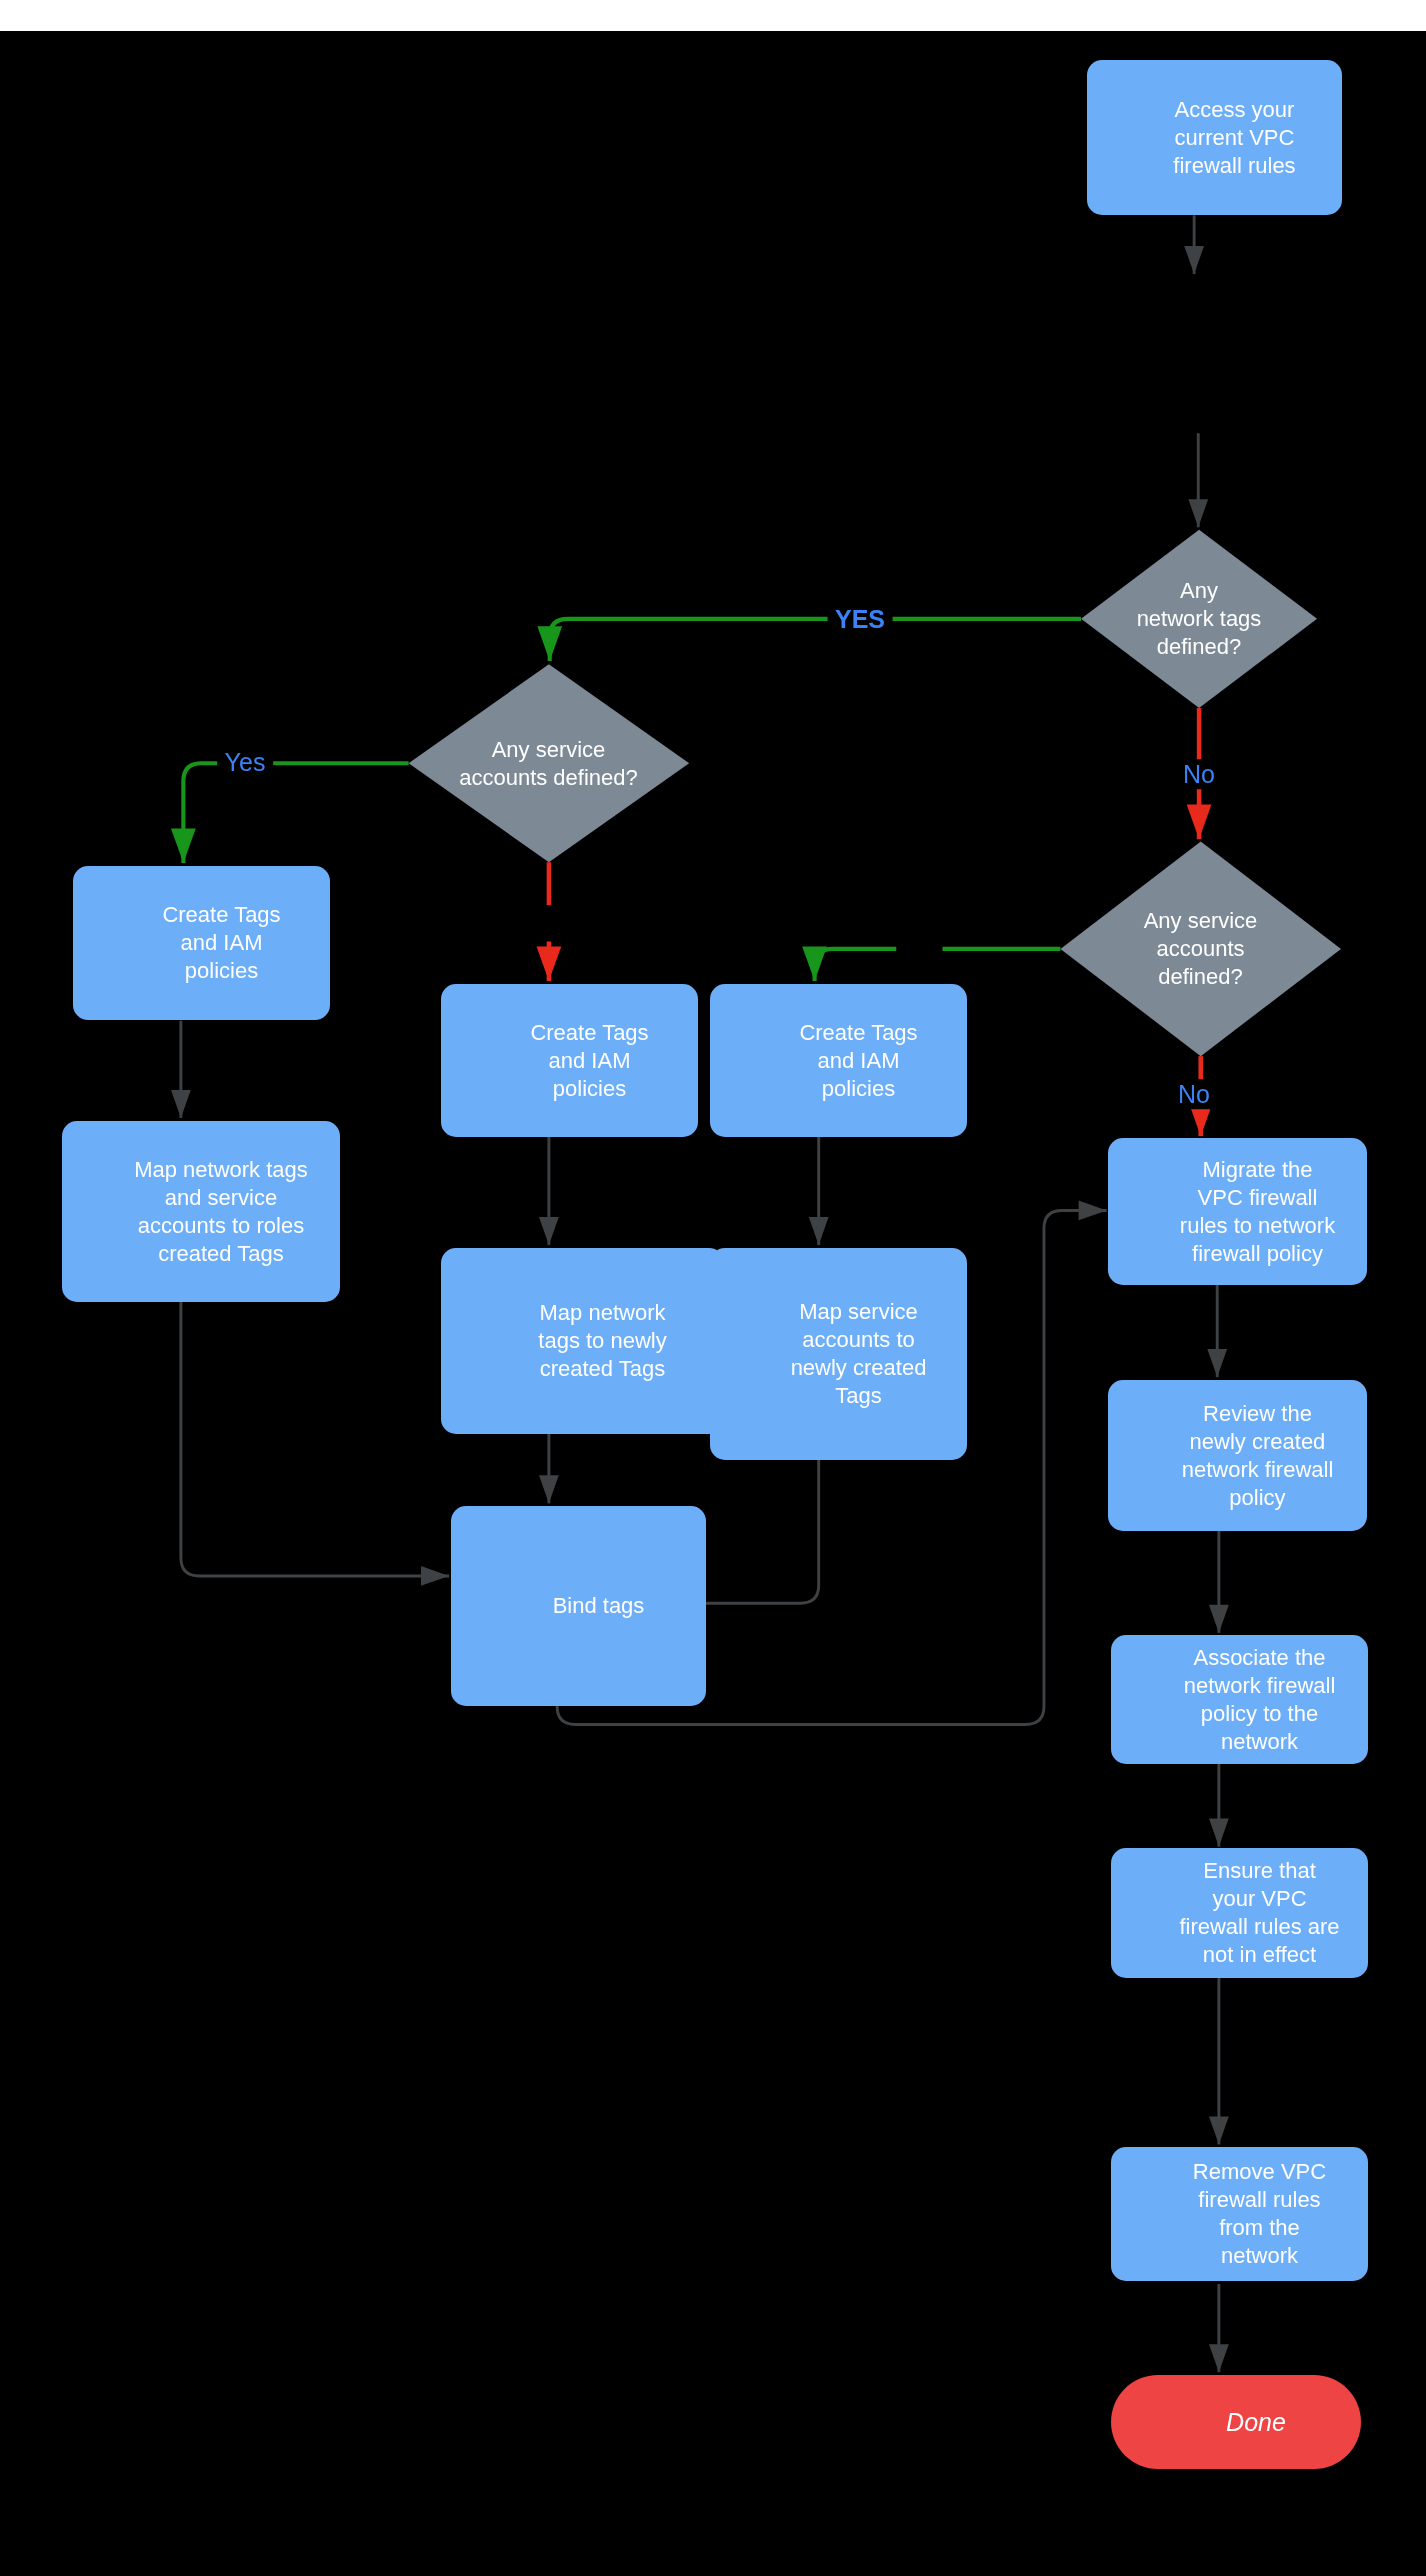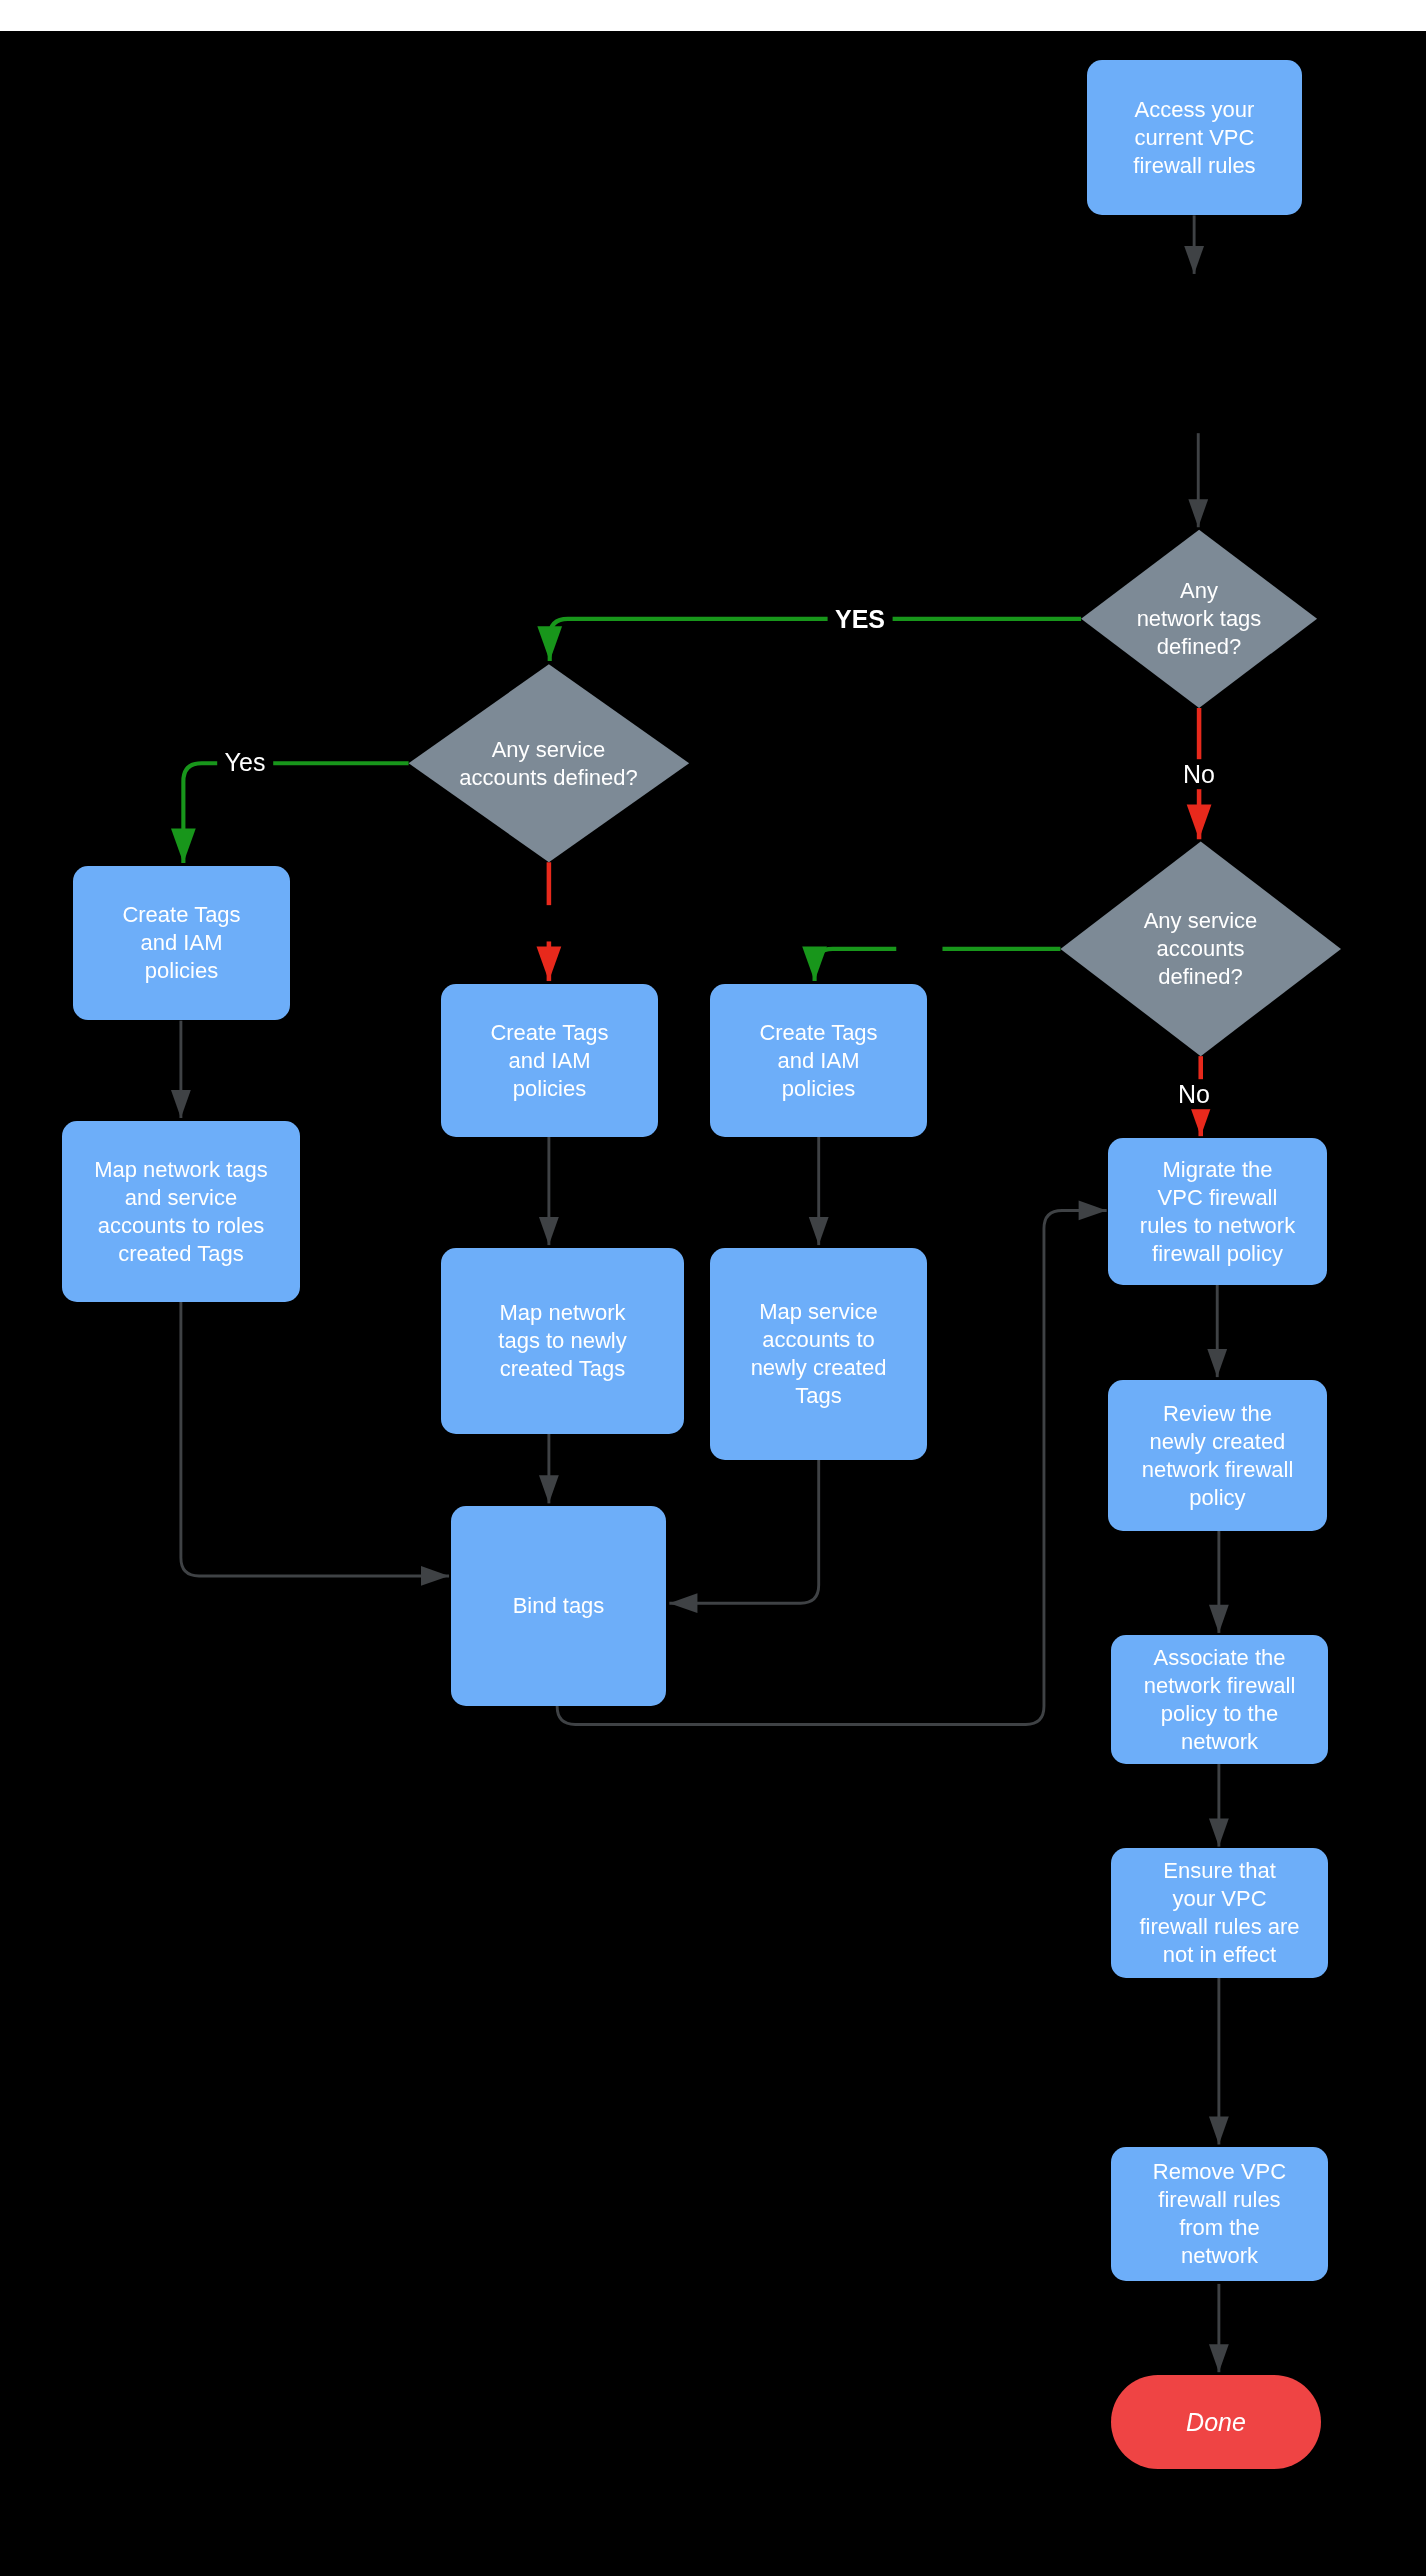--- a/index.html
+++ b/index.html
@@ -1,28 +1,28 @@
 <!DOCTYPE html>
 <html style="font-size:13.2px"><head>
 <meta charset="utf-8">
 <style>
   html,body{margin:0;padding:0;background:#000;}
   .canvas{position:relative;width:1427px;height:2576px;background:#000;overflow:hidden;
           font-family:"Liberation Sans", sans-serif;}
   .topbar{position:absolute;left:0;top:0;width:1427px;height:30.5px;background:#ffffff;}
   .layer{position:absolute;left:0;top:0;}
   .node{position:absolute;display:flex;align-items:center;justify-content:center;
-        background:#6DAEF9;border-radius:15px;color:#ffffff;text-align:center;}
+        background:#6DAEF9;border-radius:15px;color:#ffffff;text-align:center;padding-left:40px;}
   .node .nl{white-space:pre-line;font-size:22px;line-height:28px;}
   .terminator{background:#ef4444;border-radius:50px;font-style:italic;}
   .dlabel{position:absolute;display:flex;align-items:center;justify-content:center;
           color:#ffffff;text-align:center;}
   .dlabel .nl{white-space:pre-line;font-size:22px;line-height:28px;}
   .elabel{position:absolute;transform:translate(-50%,-50%);background:#000000;
-          color:#ffffff;font-size:25px;line-height:28px;padding:0.8px 7.4px;}
+          color:#3b82f6;font-size:25px;line-height:28px;padding:0.8px 7.4px;}
   .elabel.bold{font-weight:bold;}
 </style>
 </head>
 <body>
 
 <div class="canvas">
 
   <div class="topbar"></div>
 
   <svg class="layer" width="1427" height="2576" viewBox="0 0 1729 3122">

